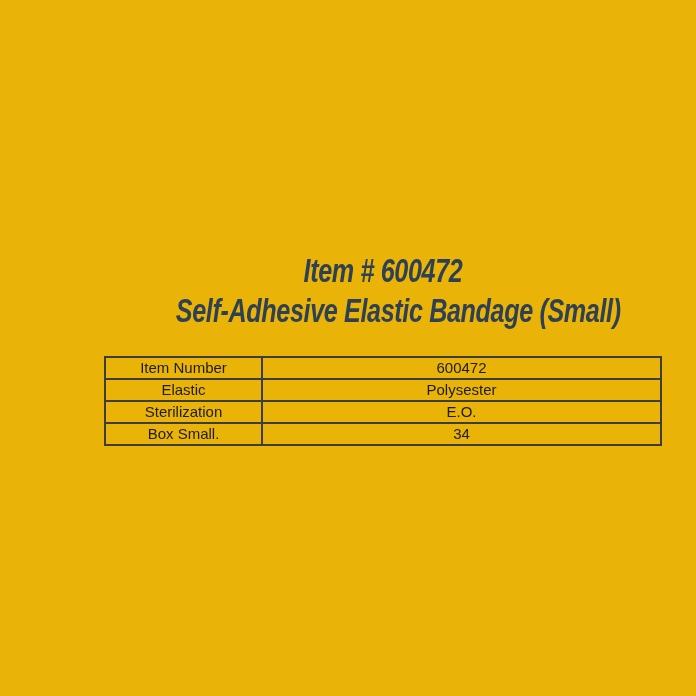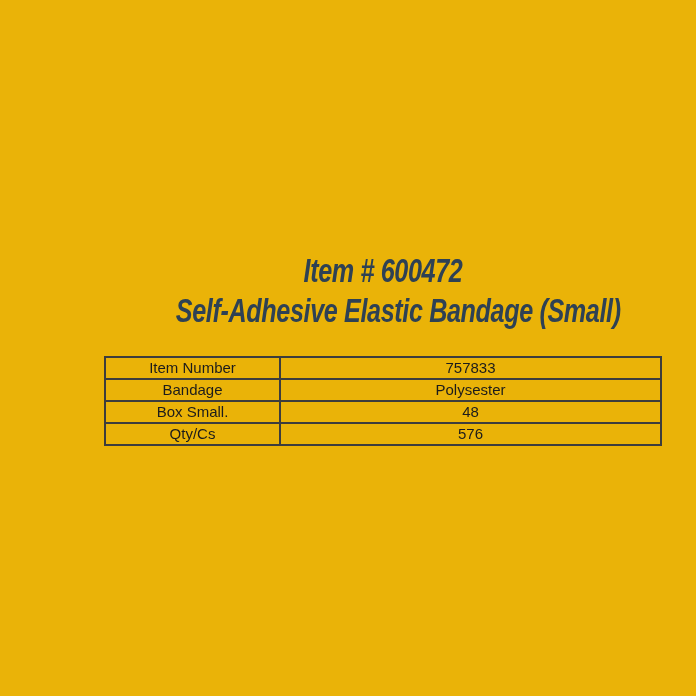--- a/index.html
+++ b/index.html
@@ -43,21 +43,21 @@
     left: 104px;
     width: 558px;
     border-collapse: separate;
     border-spacing: 0;
     border: 1px solid var(--border-color, #3d3d3d);
     table-layout: fixed;
   }
   table.spec-table td {
     border: 1px solid var(--border-color, #3d3d3d);
     height: 20px;
-    padding: 0 21px;
+    padding: 0 12px;
     font-size: 15px;
     line-height: 20px;
     text-align: center;
     vertical-align: middle;
     color: #1c1c1c;
     overflow: hidden;
     white-space: nowrap;
   }
   table.spec-table td.label-cell {
     width: 131px;
@@ -69,29 +69,29 @@
 <div class="page">
   <div class="title-block">
     <div class="title-line">Item # 600472</div>
     <div class="title-line">Self-Adhesive Elastic Bandage (Small)</div>
   </div>
 
   <table class="spec-table">
     <tbody>
         <tr>
           <td class="label-cell">Item Number</td>
-          <td class="value-cell">757833</td>
+          <td class="value-cell">600472</td>
         </tr>
         <tr>
-          <td class="label-cell">Bandage</td>
+          <td class="label-cell">Elastic</td>
           <td class="value-cell">Polysester</td>
         </tr>
         <tr>
-          <td class="label-cell">Box Small.</td>
-          <td class="value-cell">48</td>
+          <td class="label-cell">Sterilization</td>
+          <td class="value-cell">E.O.</td>
         </tr>
         <tr>
-          <td class="label-cell">Qty/Cs</td>
-          <td class="value-cell">576</td>
+          <td class="label-cell">Box Small.</td>
+          <td class="value-cell">34</td>
         </tr>
       </tbody>
   </table>
 </div>
 
 </body></html>

